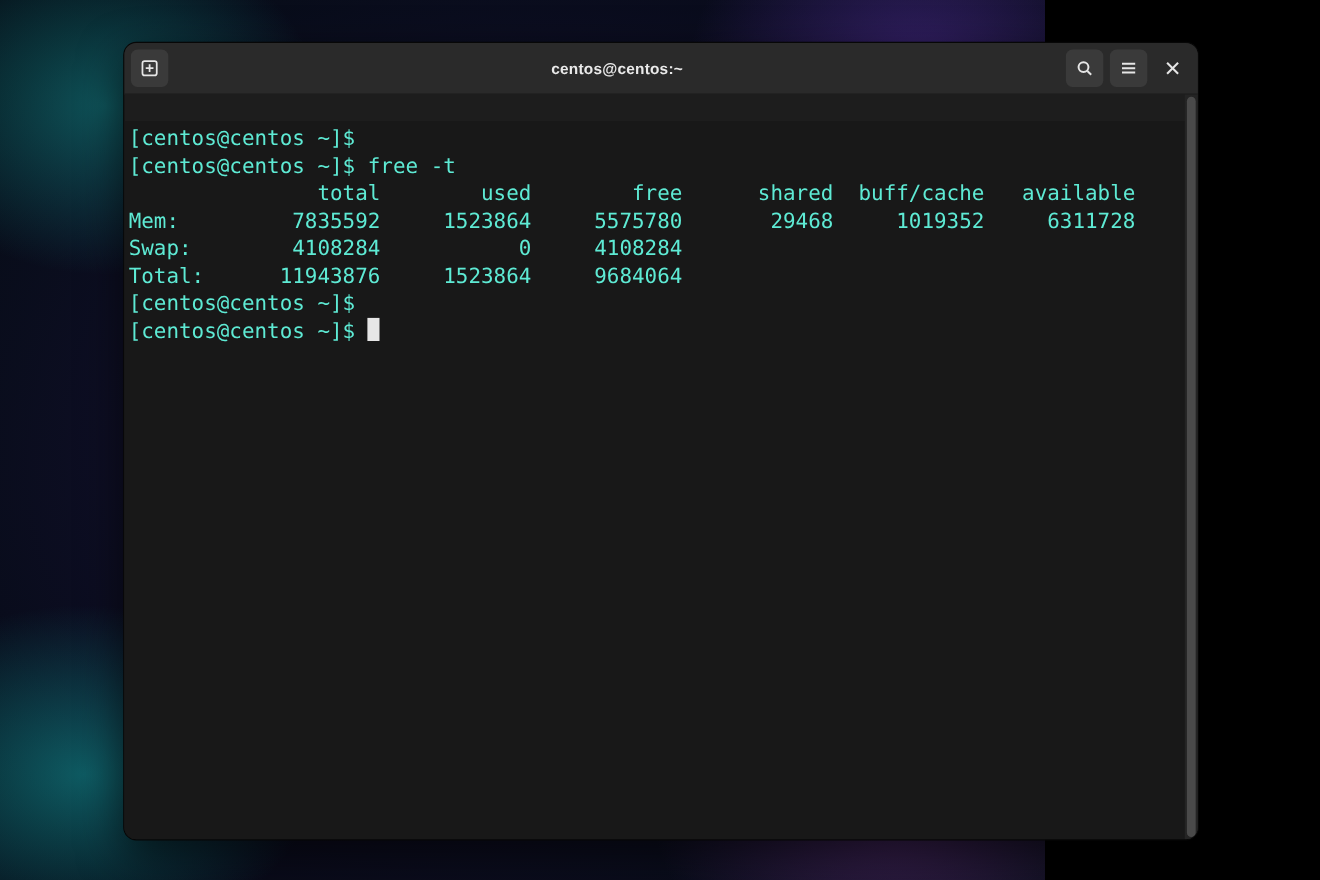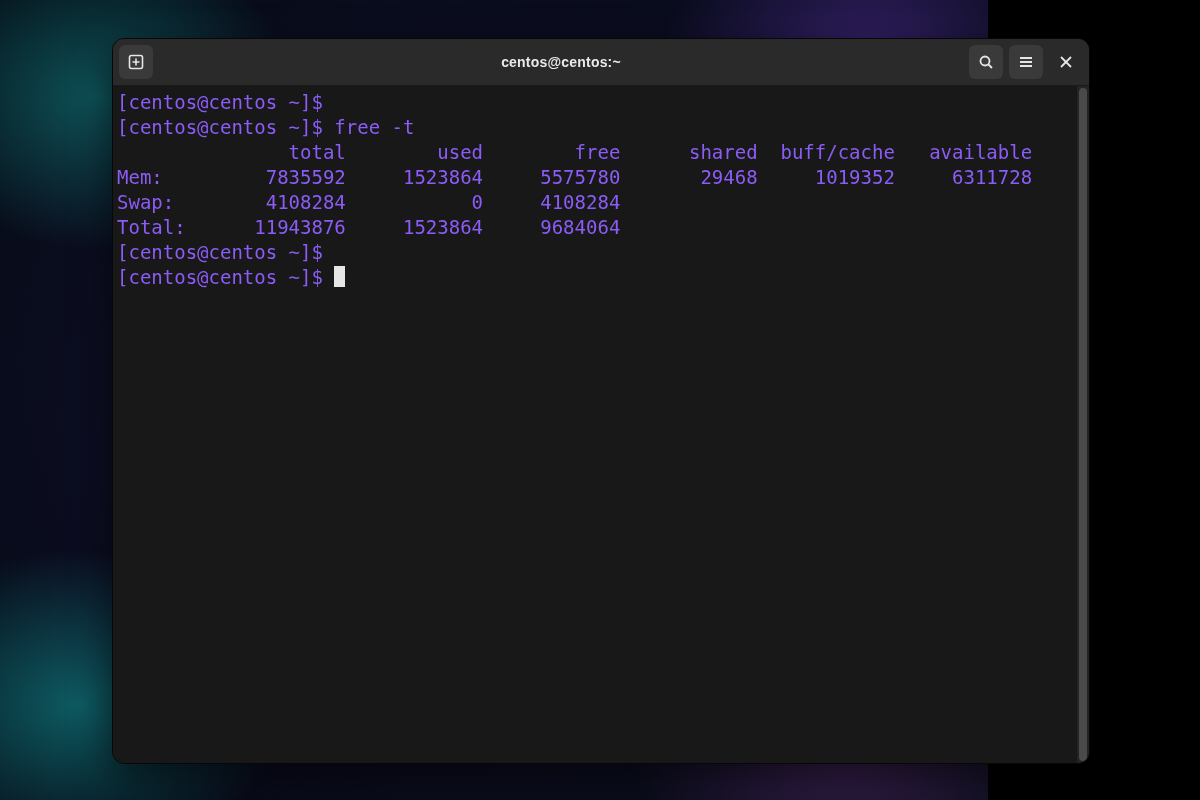--- a/index.html
+++ b/index.html
@@ -16,21 +16,20 @@
     width: 950px;
     height: 800px;
     background:
       radial-gradient(ellipse 280px 220px at 10% 12%, rgba(20,140,140,0.55), transparent 70%),
       radial-gradient(ellipse 300px 240px at 88% 8%,  rgba(90,50,170,0.55), transparent 70%),
       radial-gradient(ellipse 260px 200px at 92% 60%, rgba(60,30,140,0.45), transparent 70%),
       radial-gradient(ellipse 300px 220px at 8% 88%,  rgba(20,170,170,0.50), transparent 70%),
       radial-gradient(ellipse 320px 240px at 86% 92%, rgba(130,60,160,0.45), transparent 70%),
       radial-gradient(ellipse 600px 500px at 50% 50%, rgba(30,20,60,0.8), rgba(5,10,20,0.9)),
       linear-gradient(135deg, #061a1f 0%, #0d1030 35%, #150a2a 60%, #07201f 100%);
-    padding-left: 38px;
   }
 
   .window {
     position: absolute;
     left: 112px;
     top: 38px;
     width: 976px;
     height: 724px;
     background: #1d1d1d;
     border: 1px solid #070707;
@@ -77,27 +76,28 @@
   .tb-btn svg { display: block; }
 
   .term-wrap {
     flex: 1;
     display: flex;
     min-height: 0;
   }
   .terminal {
     flex: 1;
     background: #181818;
-    color: #8b5cf6;
+    color: #5eead4;
     font-family: "DejaVu Sans Mono", "Liberation Mono", Menlo, Consolas, monospace;
     font-size: 19px;
     line-height: 25px;
     padding: 4px 0 4px 4px;
     white-space: pre;
     overflow: hidden;
+    margin-top: 24px;
   }
   .scrollbar-track {
     width: 12px;
     background: #242424;
     position: relative;
   }
   .scrollbar-thumb {
     position: absolute;
     left: 2px;
     right: 2px;

